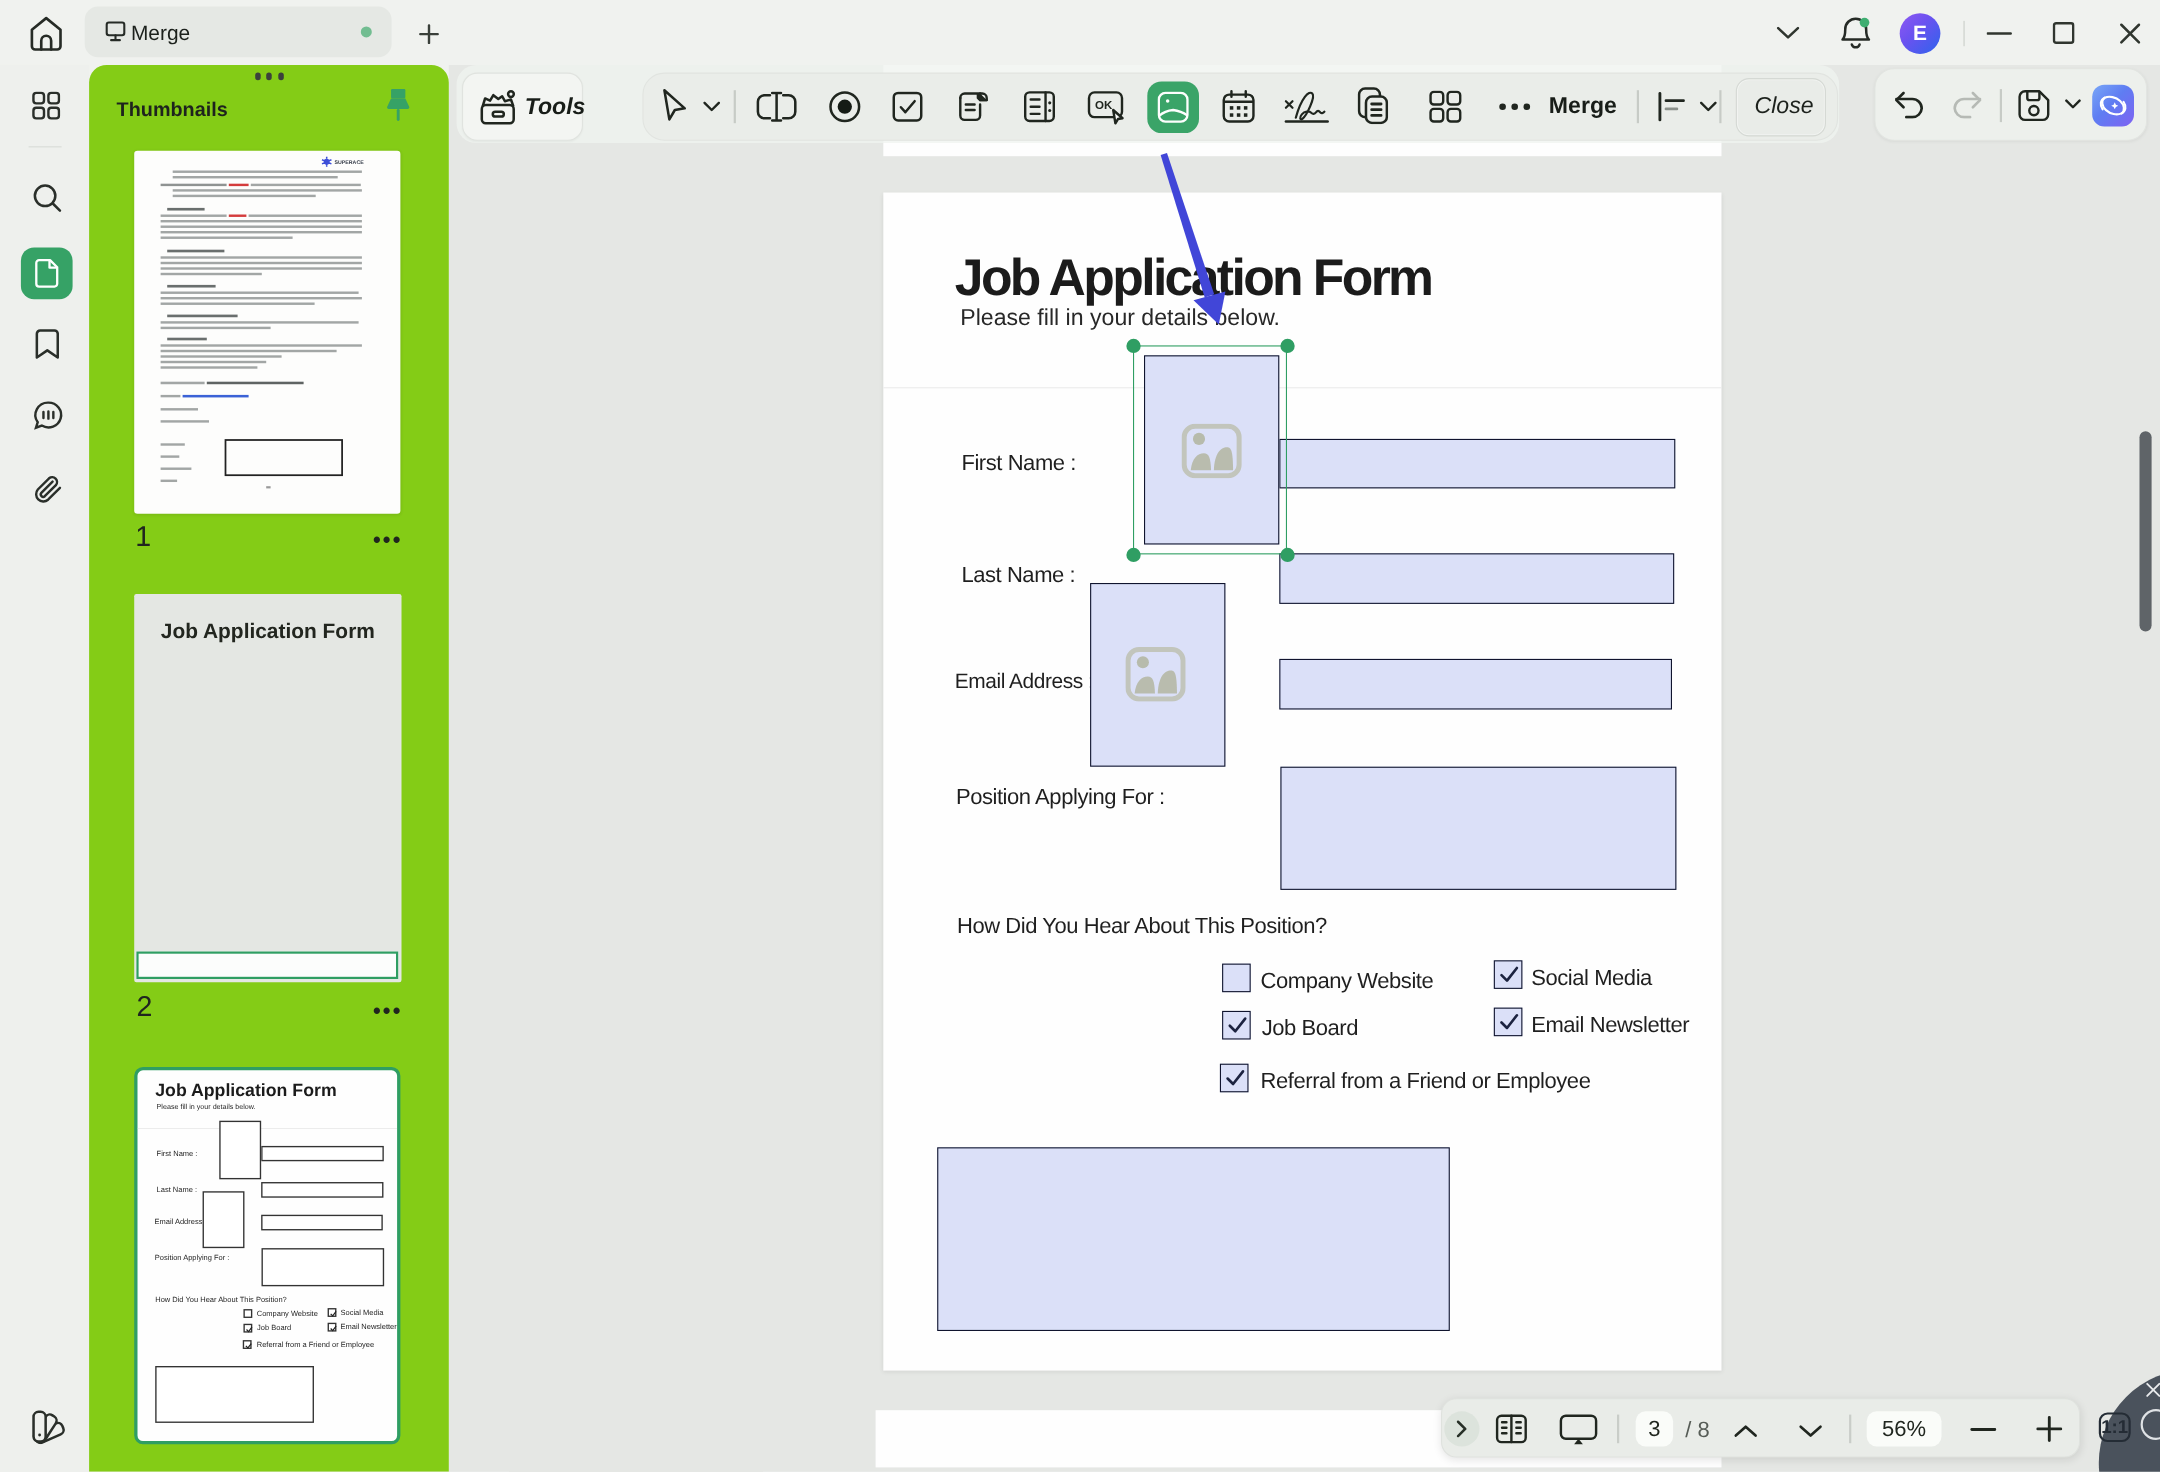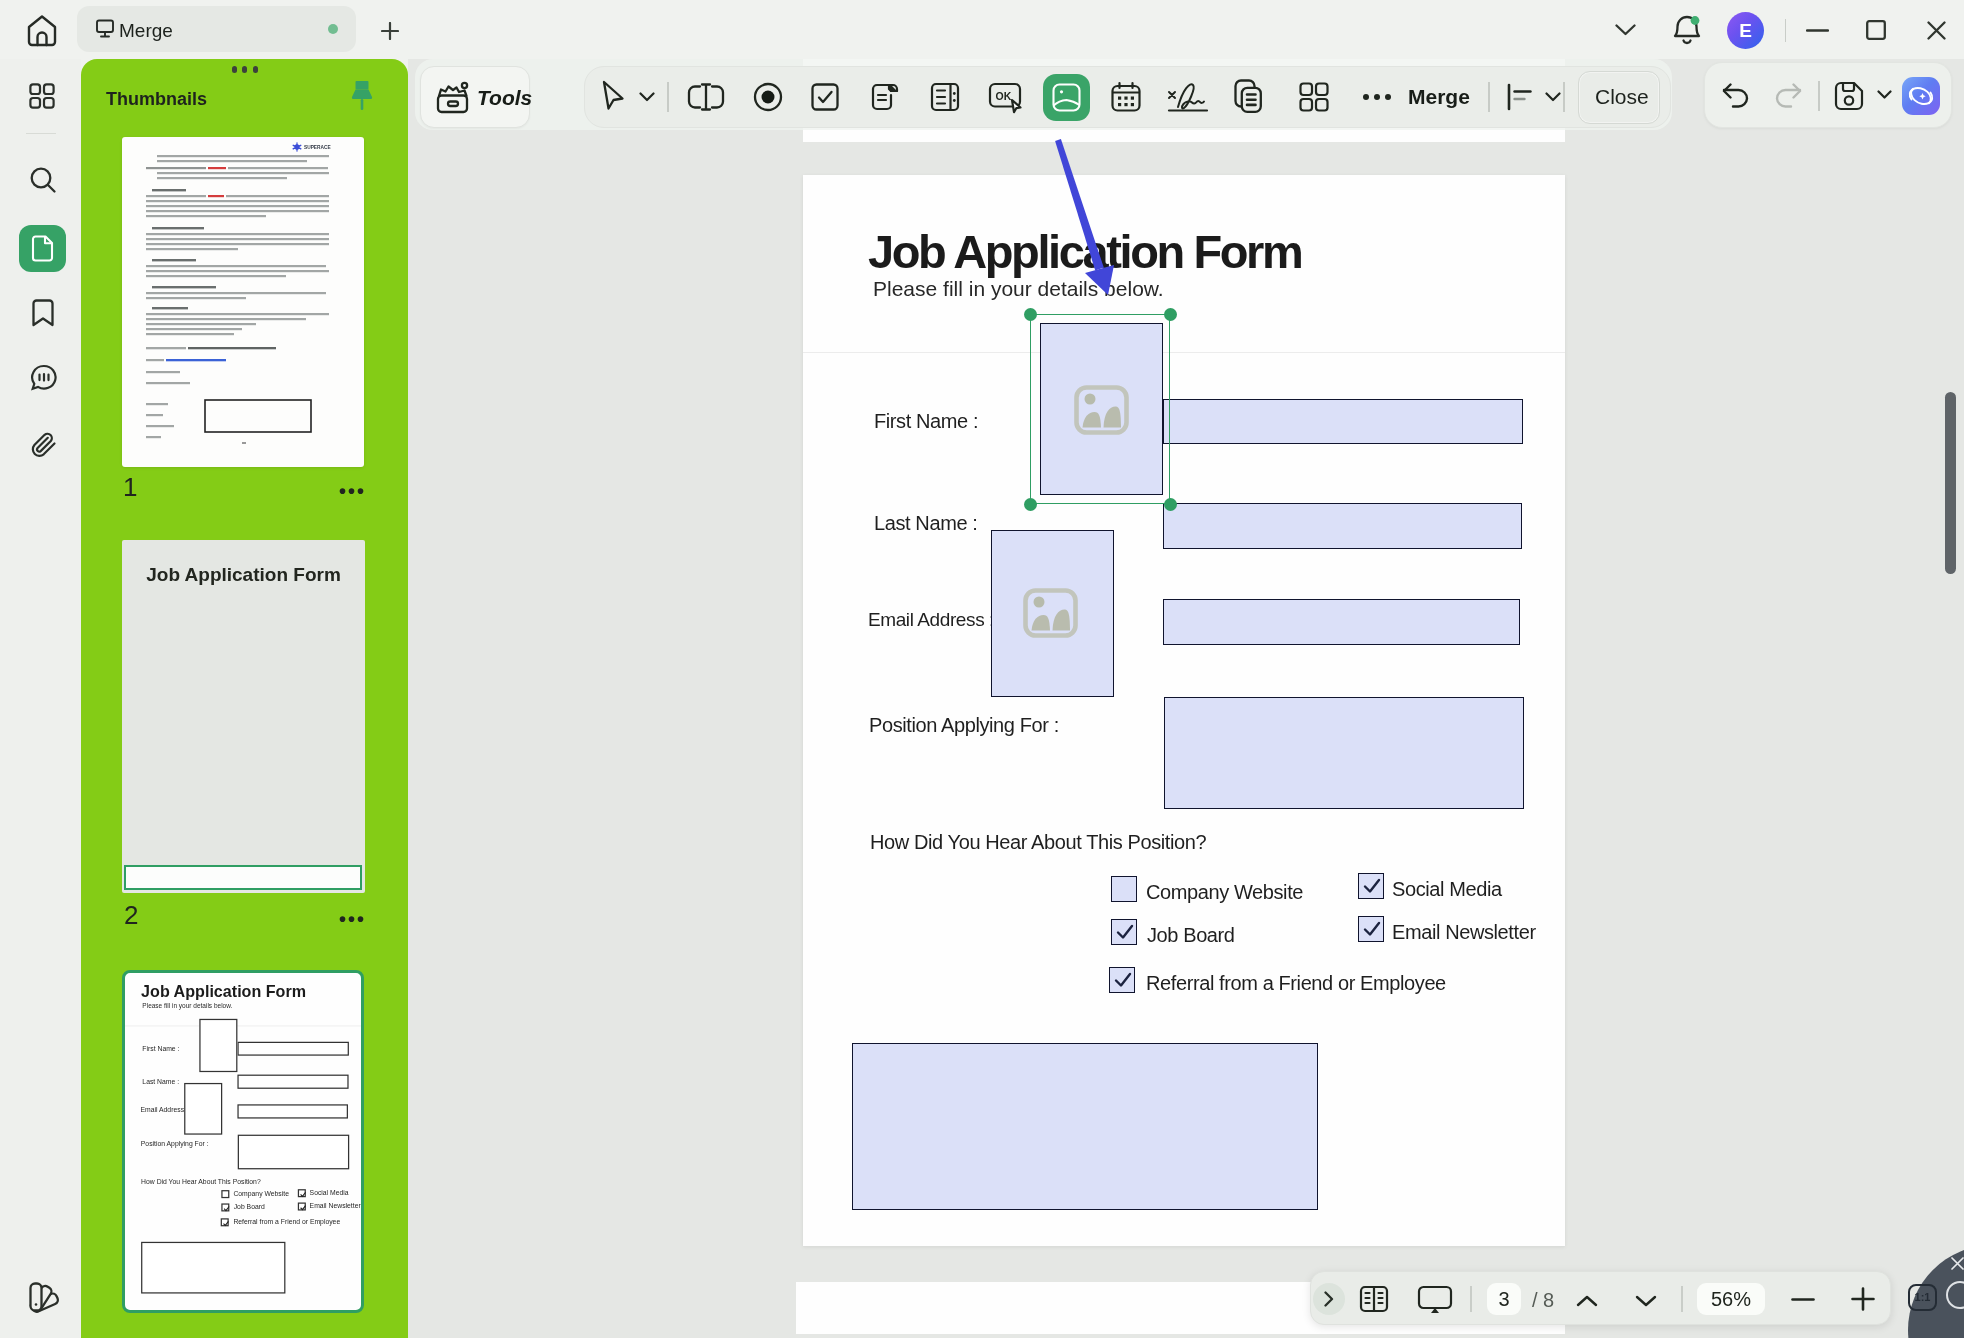--- a/index.html
+++ b/index.html
@@ -412,21 +412,21 @@
 <svg class="abs" style="left:1506px; top:83px;" width="28" height="28" viewBox="0 0 28 28" fill="none" stroke="#20261f" stroke-width="2.4" stroke-linecap="round">
   <path d="M3 2 v24" stroke-width="2.6"></path>
   <path d="M8.5 8.5 h16" stroke="#20261f"></path>
   <path d="M8.5 16 h10" stroke="#8b918b"></path>
 </svg>
 <svg class="abs" style="left:1545px; top:92px;" width="16" height="10" viewBox="0 0 16 10" fill="none" stroke="#20261f" stroke-width="2.2" stroke-linecap="round" stroke-linejoin="round">
     <path d="M1.5 1.5 L8 8 L14.5 1.5"></path>
   </svg>
 <div class="abs" style="left:1563px; top:82px; width:1.5px; height:30px; background:#c7cbc6;"></div>
 
-<div class="abs" style="left:1578px; top:71px; width:82px; height:53px; background:#e9ece8; border:1px solid #d5d9d4; border-radius:12px; box-shadow:inset 0 0 0 1px rgba(255,255,255,0.4);">
+<div class="abs" style="left:1578px; top:71px; width:82px; height:53px; background:#e9ece8; border:1px solid #d5d9d4; border-radius:12px; box-shadow:inset 0 0 0 1px rgba(255,255,255,0.4);font-style:italic;">
   <div class="abs" style="left:16px; top:13px; font-size:21px; color:#1d221d;">Close</div>
 </div>
 
 <div class="abs" style="left:1704px; top:62px; width:248px; height:66px; background:#edf0ec; border:1px solid #e2e5e1; border-radius:18px; box-shadow:0 1px 3px rgba(0,0,0,0.05);">
   <svg class="abs" style="left:17px; top:20px;" width="27" height="25" viewBox="0 0 27 25" fill="none" stroke="#20261f" stroke-width="2.4" stroke-linecap="round" stroke-linejoin="round">
     <path d="M8.5 1.5 L2 8 l6.5 6.5"></path>
     <path d="M2 8 h14.5 a8.5 8.5 0 0 1 8.5 8.5 a8.5 8.5 0 0 1 -8.5 8 h-5.5" transform="translate(0,-1)"></path>
   </svg>
   <svg class="abs" style="left:70px; top:20px;" width="27" height="25" viewBox="0 0 27 25" fill="none" stroke="#b6bab5" stroke-width="2.4" stroke-linecap="round" stroke-linejoin="round">
     <path d="M18.5 1.5 L25 8 l-6.5 6.5"></path>
@@ -488,15 +488,15 @@
 </div>
 
 
 <div class="abs" style="left:1908px; top:1245px; width:170px; height:170px; background:#4a525c; border-radius:50%;"></div>
 <svg class="abs" style="left:1950px; top:1256px;" width="15" height="15" viewBox="0 0 15 15" stroke="#e8eaec" stroke-width="1.7" stroke-linecap="round">
     <path d="M2 2 L13 13 M13 2 L2 13"></path>
   </svg>
 <svg class="abs" style="left:1944px; top:1280px;" width="20" height="30" viewBox="0 0 20 30" fill="none" stroke="#dfe2e5" stroke-width="2">
     <circle cx="16" cy="15" r="13"></circle>
   </svg>
-<div class="abs" style="left:1908px; top:1284px; width:29px; height:27px; border:2px solid #242c35; border-radius:8px; color:#242c35; font-size:11px; font-weight:700; text-align:center; line-height:23px;">1:1</div>
+<div class="abs" style="left:1908px; top:1284px; width:29px; height:27px; border:2px solid #242c35; border-radius:8px; color:#242c35; font-size:17px; font-weight:700; text-align:center; line-height:23px;">1:1</div>
 
 
 
 </body></html>

